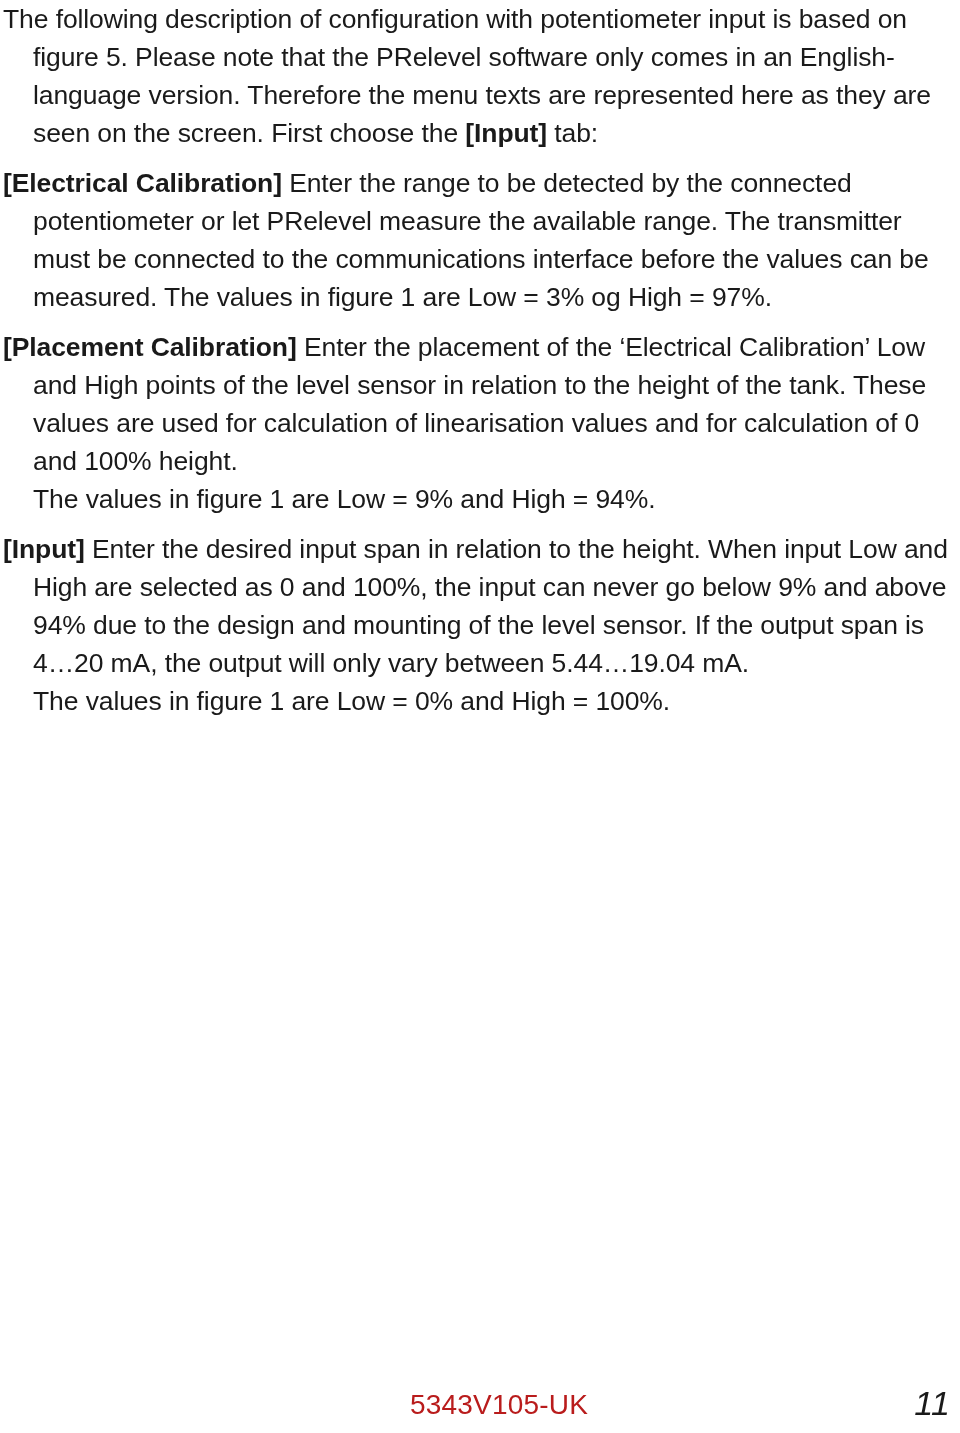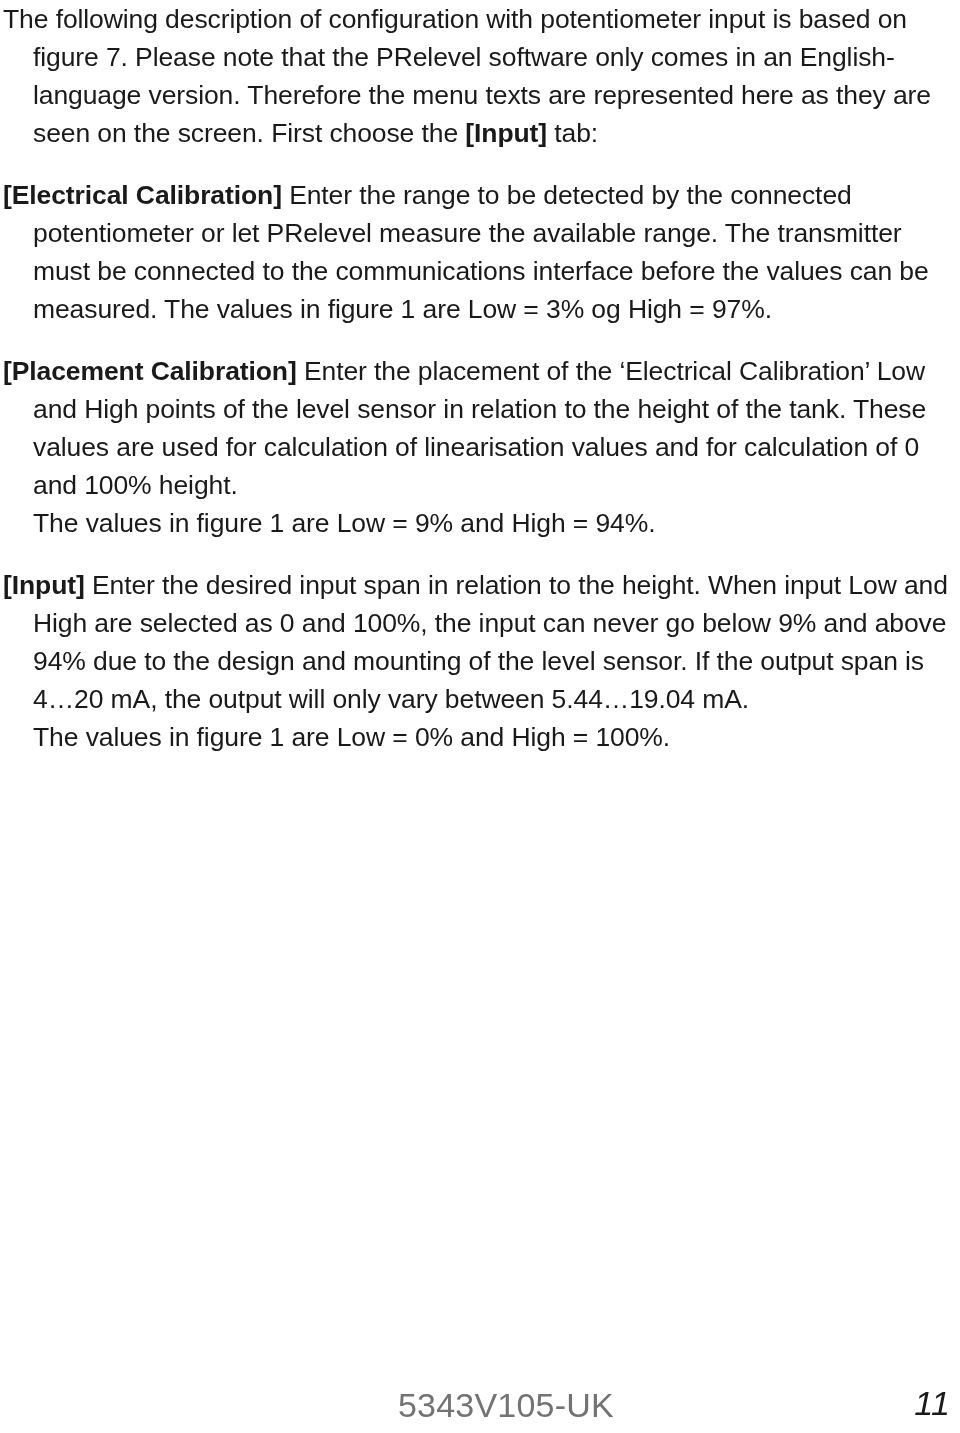--- a/index.html
+++ b/index.html
@@ -31,66 +31,66 @@
     margin: 0;
     padding: 0 0 0 30px;
     text-indent: -30px;
     font-size: 26.5px;
     line-height: 38px;
     letter-spacing: -0.1px;
     word-spacing: 0px;
     color: #1a1a1a;
   }
   .para + .para {
-    margin-top: 24px;
+    margin-top: 12px;
   }
   .para .lead {
     font-weight: bold;
   }
   
   .para .subline {
     display: block;
     text-indent: 0;
   }
 
   .footer {
     position: absolute;
     left: 0;
     top: 1383px;
     width: 960px;
     height: 50px;
   }
   .footer-code {
     position: absolute;
-    left: 398px;
+    left: 410px;
     top: 6px;
-    font-size: 34px;
+    font-size: 28px;
     line-height: 32px;
-    color: #737373;
+    color: #b91c1c;
     letter-spacing: 0.2px;
   }
   .footer-pageno {
     position: absolute;
     right: 10px;
     top: 0px;
     font-size: 34px;
     line-height: 40px;
     color: #1a1a1a;
     letter-spacing: 0.2px;
     font-style: italic;
   }
 </style>
 </head>
 <body>
 
 <div class="page">
 
   <div class="content">
 
-    <p class="para"><span>The following description of configuration with potentiometer input is based on figure 7. Please note that the PRelevel software only comes in an English-language version. Therefore the menu texts are represented here as they are seen on the screen. First choose the </span><span class="lead">[Input]</span><span> tab:</span></p>
+    <p class="para"><span>The following description of configuration with potentiometer input is based on figure 5. Please note that the PRelevel software only comes in an English-language version. Therefore the menu texts are represented here as they are seen on the screen. First choose the </span><span class="lead">[Input]</span><span> tab:</span></p>
 
     <p class="para"><span class="lead">[Electrical Calibration]</span><span> Enter the range to be detected by the connected potentiometer or let PRelevel measure the available range. The transmitter must be connected to the communications interface before the values can be measured. The values in figure 1 are Low = 3% og High = 97%.</span></p>
 
     <p class="para"><span class="lead">[Placement Calibration]</span><span> Enter the placement of the ‘Electrical Calibration’ Low and High points of the level sensor in relation to the height of the tank. These values are used for calculation of linearisation values and for calculation of 0 and 100% height.</span><span class="subline">The values in figure 1 are Low = 9% and High = 94%.</span></p>
 
     <p class="para"><span class="lead">[Input]</span><span> Enter the desired input span in relation to the height. When input Low and High are selected as 0 and 100%, the input can never go below 9% and above 94% due to the design and mounting of the level sensor. If the output span is 4…20 mA, the output will only vary between 5.44…19.04 mA.</span><span class="subline">The values in figure 1 are Low = 0% and High = 100%.</span></p>
 
   </div>
 
   <div class="footer">

